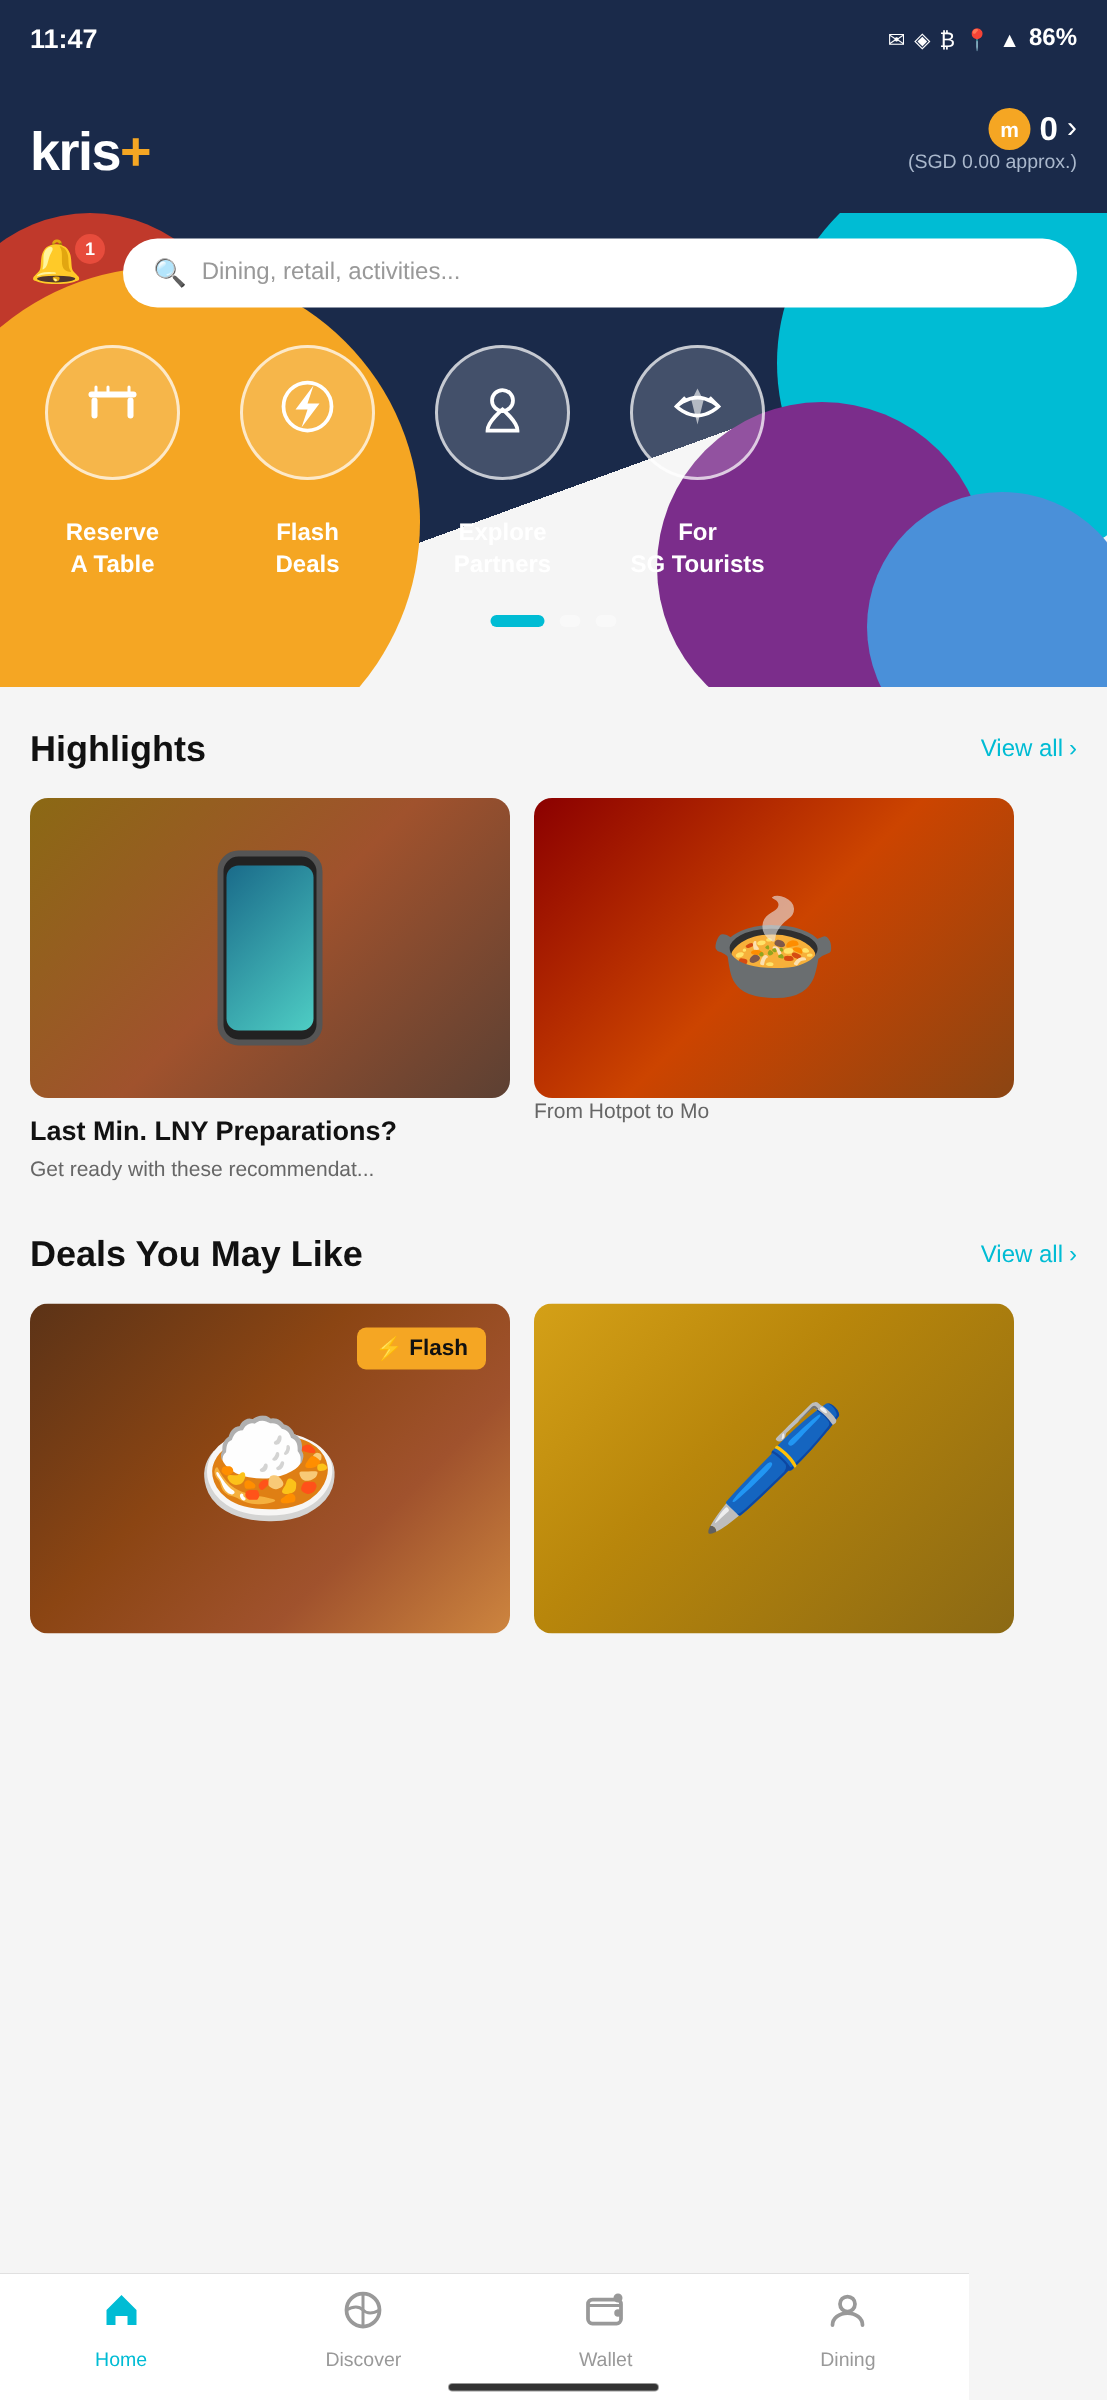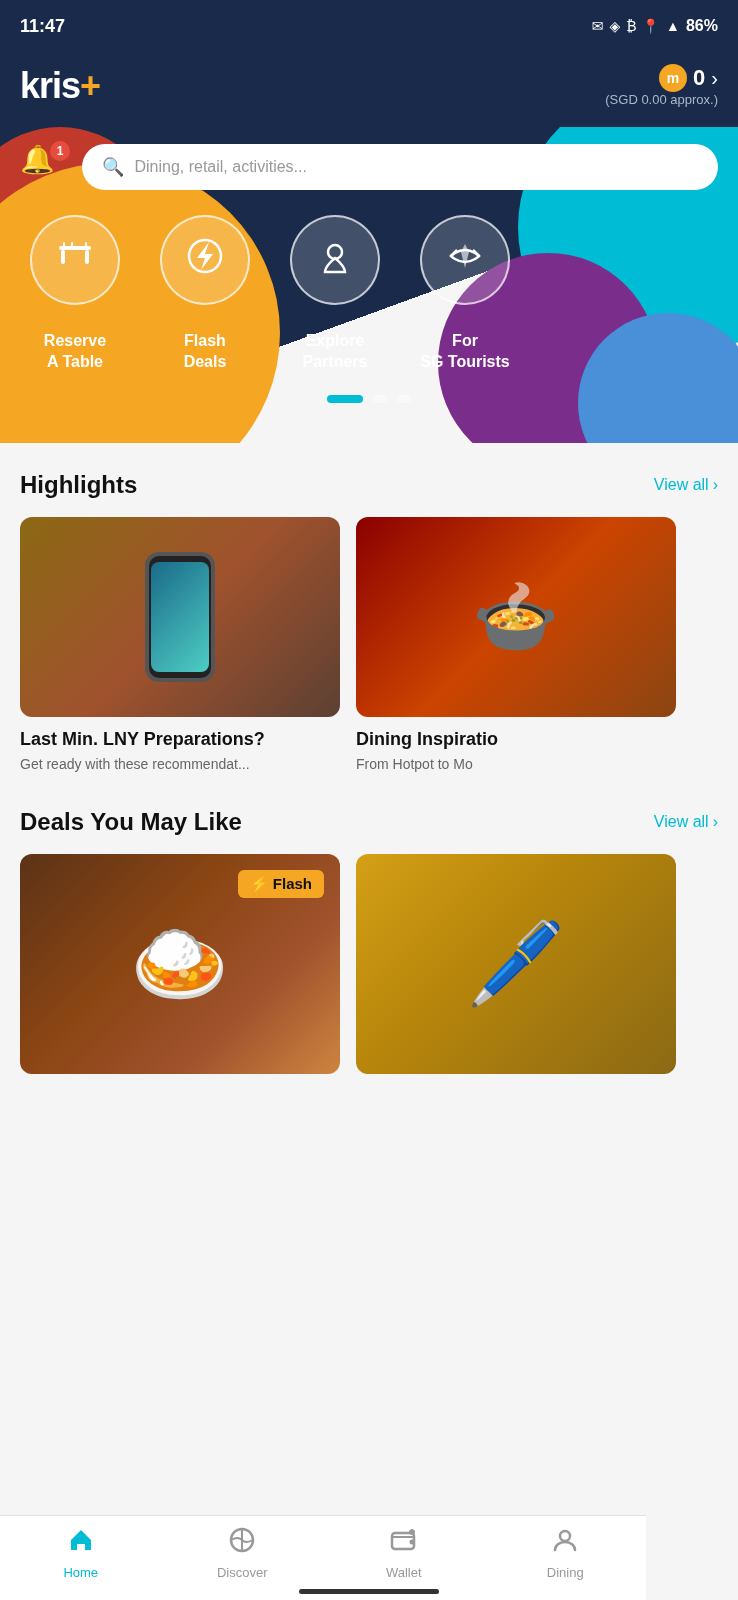--- a/index.html
+++ b/index.html
@@ -40,20 +40,21 @@
     .header {
       background: #1a2a4a;
       padding: 12px 20px 20px;
       display: flex;
       align-items: center;
       justify-content: space-between;
     }
     .logo {
       display: flex;
       align-items: center;
+      margin-top: 16px;
     }
     .logo-text {
       font-size: 36px;
       font-weight: 800;
       color: white;
       letter-spacing: -1px;
     }
     .logo-plus {
       color: #f5a623;
       font-size: 36px;
@@ -592,21 +593,20 @@
         </div>
       </div>
       <div class="highlight-title">Last Min. LNY Preparations?</div>
       <div class="highlight-desc">Get ready with these recommendat...</div>
     </div>
 
     <div class="highlight-card">
       <div class="highlight-img highlight-img-food">
         <span style="font-size:70px;">🍲</span>
       </div>
-      <div class="highlight-title">Dining Inspiratio</div>
       <div class="highlight-desc">From Hotpot to Mo</div>
     </div>
 
   </div>
 
   <div class="deals-section">
     <div class="section-header">
       <span class="section-title">Deals You May Like</span>
       <div class="view-all">
         <span>View all</span>

